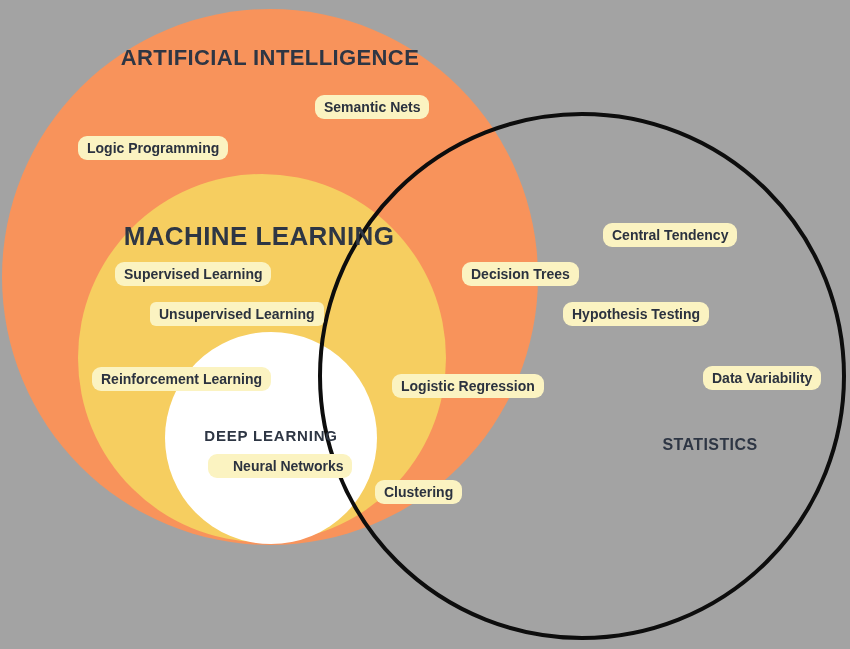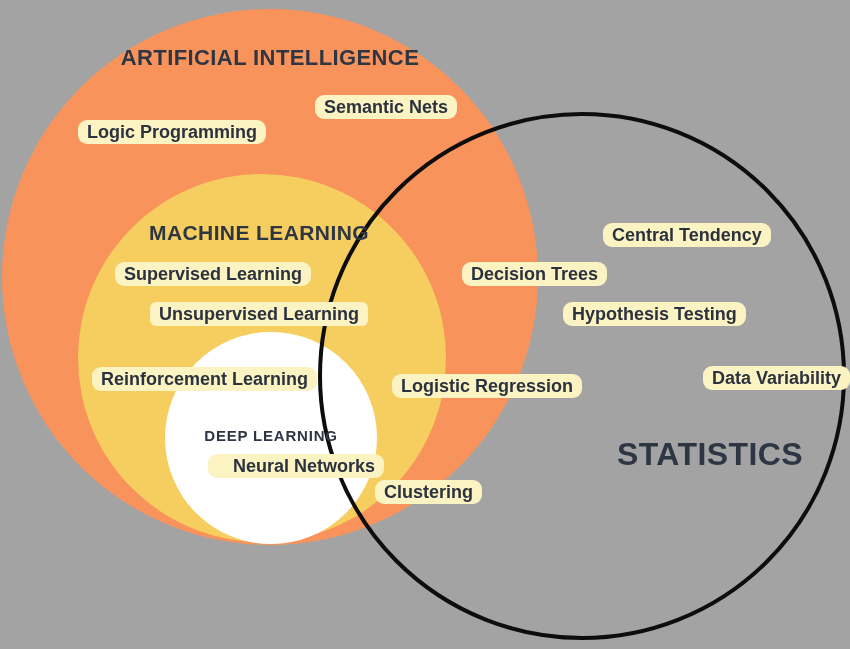--- a/index.html
+++ b/index.html
@@ -44,36 +44,36 @@
   }
   .set-title {
     position: absolute;
     transform: translateX(-50%);
     font-weight: 700;
     color: #2e3644;
     letter-spacing: 0.4px;
     white-space: nowrap;
   }
   .title-ai   { left: 270px; top: 45px;  font-size: 22px; }
-  .title-ml   { left: 259px; top: 221px; font-size: 21px; }
+  .title-ml   { left: 259px; top: 221px; font-size: 26px; }
   .title-dl   { left: 271px; top: 427px; font-size: 15px; letter-spacing: 0.8px; }
-  .title-stat { left: 710px; top: 436px; font-size: 32px; }
+  .title-stat { left: 710px; top: 436px; font-size: 16px; }
   .pill {
     position: absolute;
     background: #FBF3C1;
     color: #2b323f;
-    font-size: 18px;
+    font-size: 14px;
     font-weight: 700;
     line-height: 16px;
     padding: 4px 9px;
     border-radius: 9px;
     white-space: nowrap;
   }
   .p-semantic      { left: 315px; top: 95px; }
-  .p-logic         { left: 78px;  top: 120px; }
+  .p-logic         { left: 78px;  top: 136px; }
   .p-supervised    { left: 115px; top: 262px; }
   .p-unsupervised  { left: 150px; top: 302px; border-radius: 6px; }
   .p-reinforcement { left: 92px;  top: 367px; }
   .p-neural        { left: 208px; top: 454px; padding-left: 25px; }
   .p-decision      { left: 462px; top: 262px; }
   .p-central       { left: 603px; top: 223px; }
   .p-hypothesis    { left: 563px; top: 302px; }
   .p-logistic      { left: 392px; top: 374px; }
   .p-variability   { left: 703px; top: 366px; }
   .p-clustering    { left: 375px; top: 480px; }

